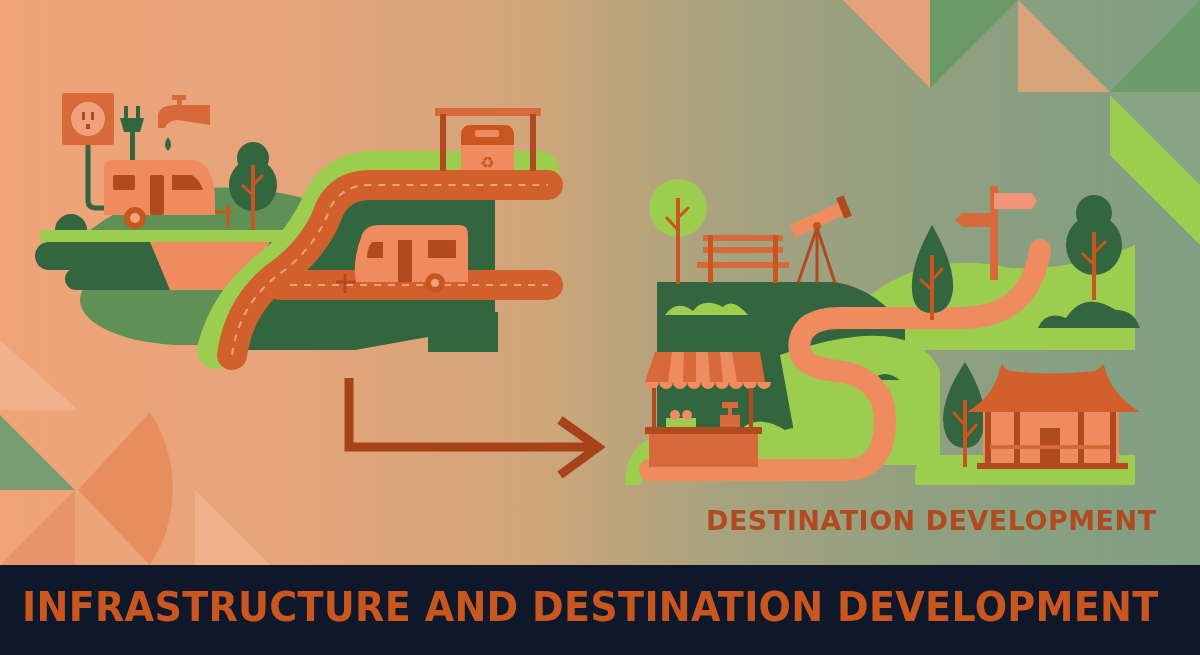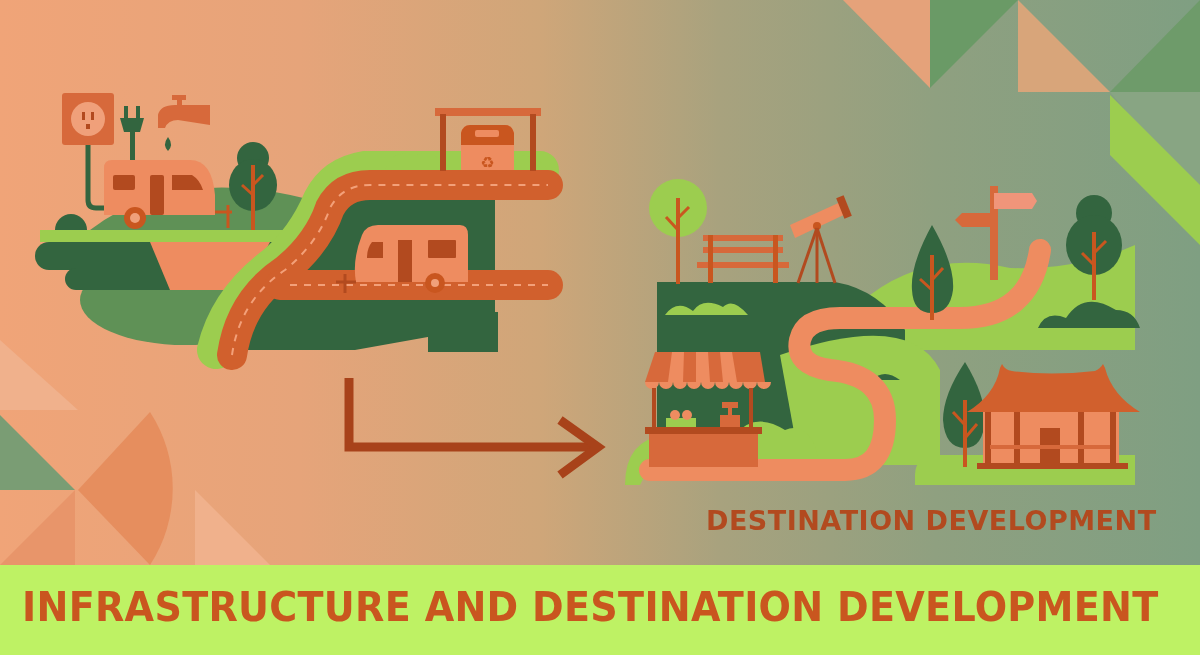--- a/index.html
+++ b/index.html
@@ -3,21 +3,21 @@
 <meta charset="utf-8">
 <style>
   html,body{margin:0;padding:0;}
   body{width:1200px;height:655px;overflow:hidden;background:#fff;font-family:"DejaVu Sans","Liberation Sans",sans-serif;}
   .stage{position:absolute;left:0;top:0;width:1200px;height:565px;overflow:hidden;
     background:linear-gradient(90deg,#f0a478 0%,#e6a47a 25%,#cfa679 45%,#a8a27e 60%,#8fa080 78%,#7f9f82 100%);}
   .stage svg{position:absolute;left:0;top:0;}
   .label{position:absolute;font-weight:bold;color:#b24a1f;letter-spacing:0.5px;white-space:nowrap;}
   .label-infra{left:158px;top:40px;font-size:28px;}
   .label-dest{left:666px;top:505px;font-size:27px;margin-left:40px;}
-  .footer{position:absolute;left:0;top:565px;width:1200px;height:90px;background:#bef264;}
+  .footer{position:absolute;left:0;top:565px;width:1200px;height:90px;background:#0f172a;}
   .footer-title{position:absolute;left:22px;top:18px;font-size:41px;font-weight:bold;color:#c9561f;letter-spacing:0.3px;white-space:nowrap;transform:scaleX(0.93);transform-origin:left center;}
 </style>
 </head>
 <body>
 
 <div class="stage">
   <svg width="1200" height="565" viewBox="0 0 1200 565">
 
     <g>
       <polygon points="843,0 930,0 930,88" fill="#e5a27a"></polygon>

